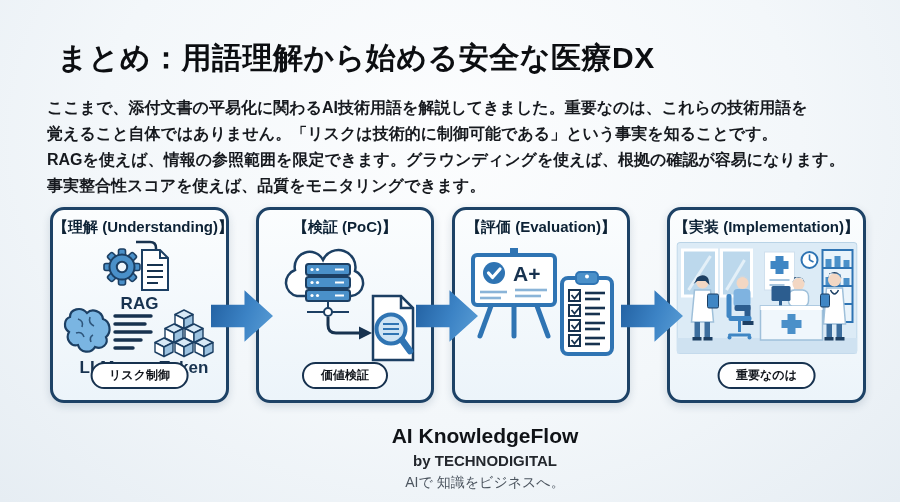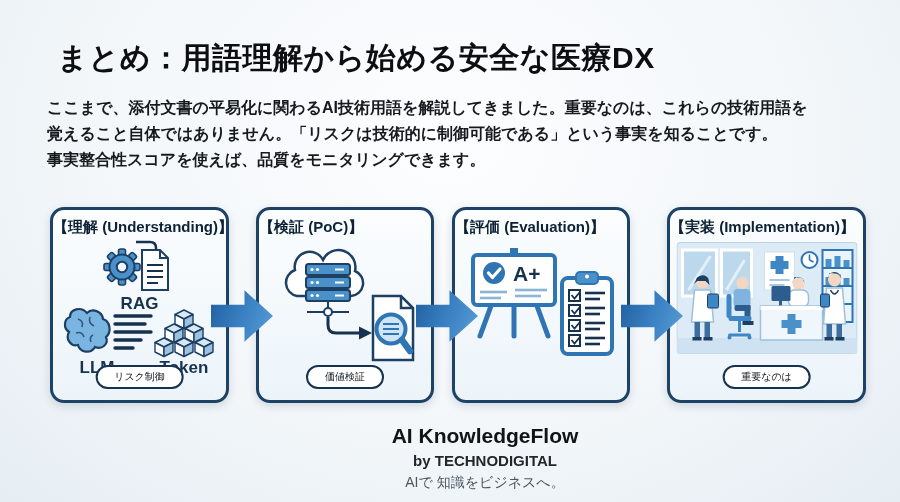--- a/index.html
+++ b/index.html
@@ -22,27 +22,27 @@
   }
   
   .card{
     position:absolute;top:207px;height:196px;box-sizing:border-box;
     border:3px solid #1d4266;border-radius:14px;
     background:linear-gradient(180deg,#fbfdfe 0%,#ecf4fa 100%);
     box-shadow:0 3px 8px rgba(25,55,90,.16);
     z-index:1;
   }
   .card-header{
-    position:absolute;top:8px;left:0;width:100%;text-align:left;
+    position:absolute;top:8px;left:0;width:100%;text-align:center;
     font-size:15px;font-weight:800;color:#0d2235;white-space:nowrap;
   }
   .badge{
     position:absolute;bottom:11px;left:50%;transform:translateX(-50%);
     background:#ffffff;border:2px solid #17324f;border-radius:999px;
-    padding:3px 17px;font-size:10px;font-weight:400;color:#10141a;
+    padding:3px 17px;font-size:12px;font-weight:700;color:#10141a;
     white-space:nowrap;
   }
   .icon-label{
     position:absolute;font-size:17px;font-weight:800;color:#17324f;text-align:center;
   }
   .flow-arrow{
     position:absolute;top:288px;width:62px;height:56px;z-index:3;
     background:linear-gradient(110deg,#205e9f 0%,#3c83c5 55%,#5c9fd6 100%);
     clip-path:polygon(0 30%,54% 30%,54% 4%,100% 50%,54% 96%,54% 70%,0 70%);
   }
@@ -55,20 +55,21 @@
 </head>
 <body>
 
 <div class="slide">
 
   <div class="page-title">まとめ：用語理解から始める安全な医療DX</div>
 
   <div class="intro">
     <div>ここまで、添付文書の平易化に関わるAI技術用語を解説してきました。重要なのは、これらの技術用語を</div>
     <div>覚えること自体ではありません。「リスクは技術的に制御可能である」という事実を知ることです。</div>
+    <div>RAGを使えば、情報の参照範囲を限定できます。グラウンディングを使えば、根拠の確認が容易になります。</div>
     <div>事実整合性スコアを使えば、品質をモニタリングできます。</div>
   </div>
 
   <div class="card" style="left:50px;width:179px;">
     <div class="card-header">【理解 (Understanding)】</div>
 
     <svg style="position:absolute;top:24px;left:50%;transform:translateX(-50%);" width="84" height="58" viewBox="0 0 84 58">
       <g transform="translate(24,33)" fill="#4a90c9" stroke="#1c3f63" stroke-width="1.6">
         <g>
             <rect x="-3.5" y="-18" width="7" height="9" rx="2"></rect>

